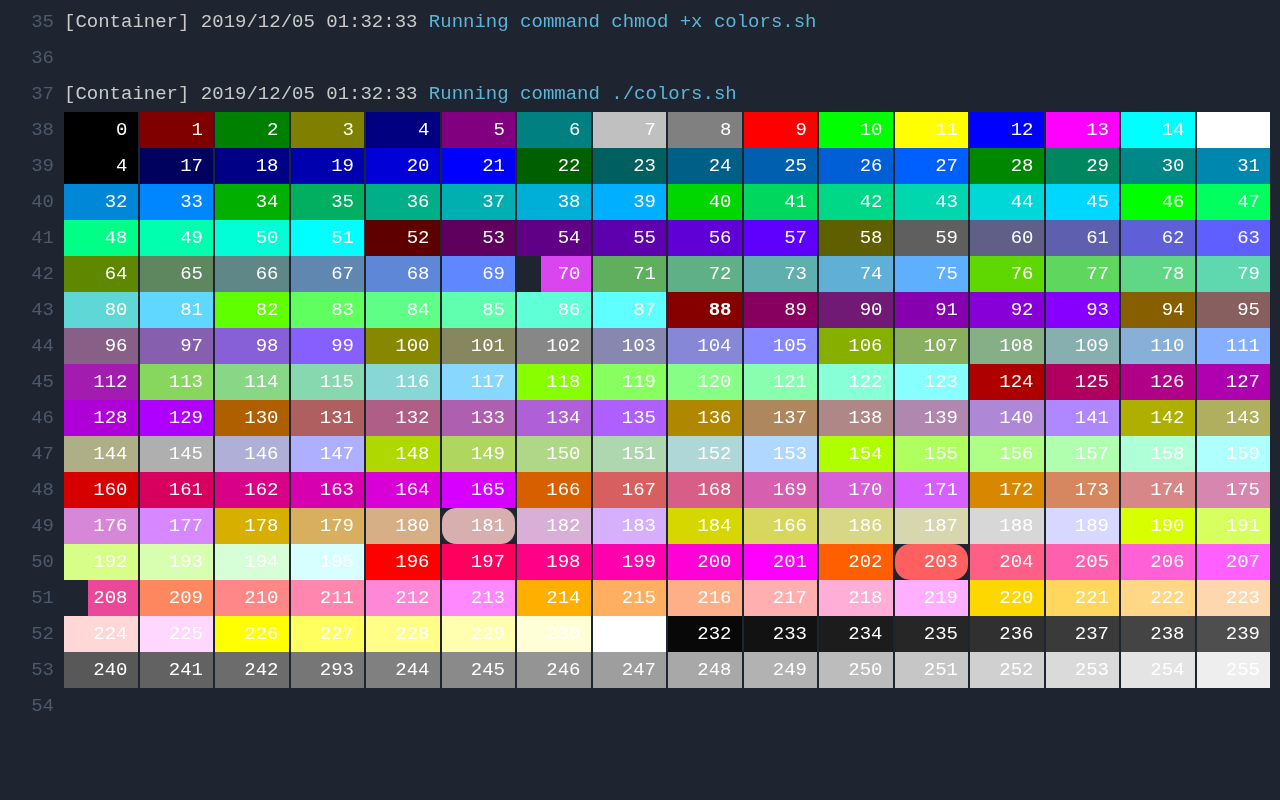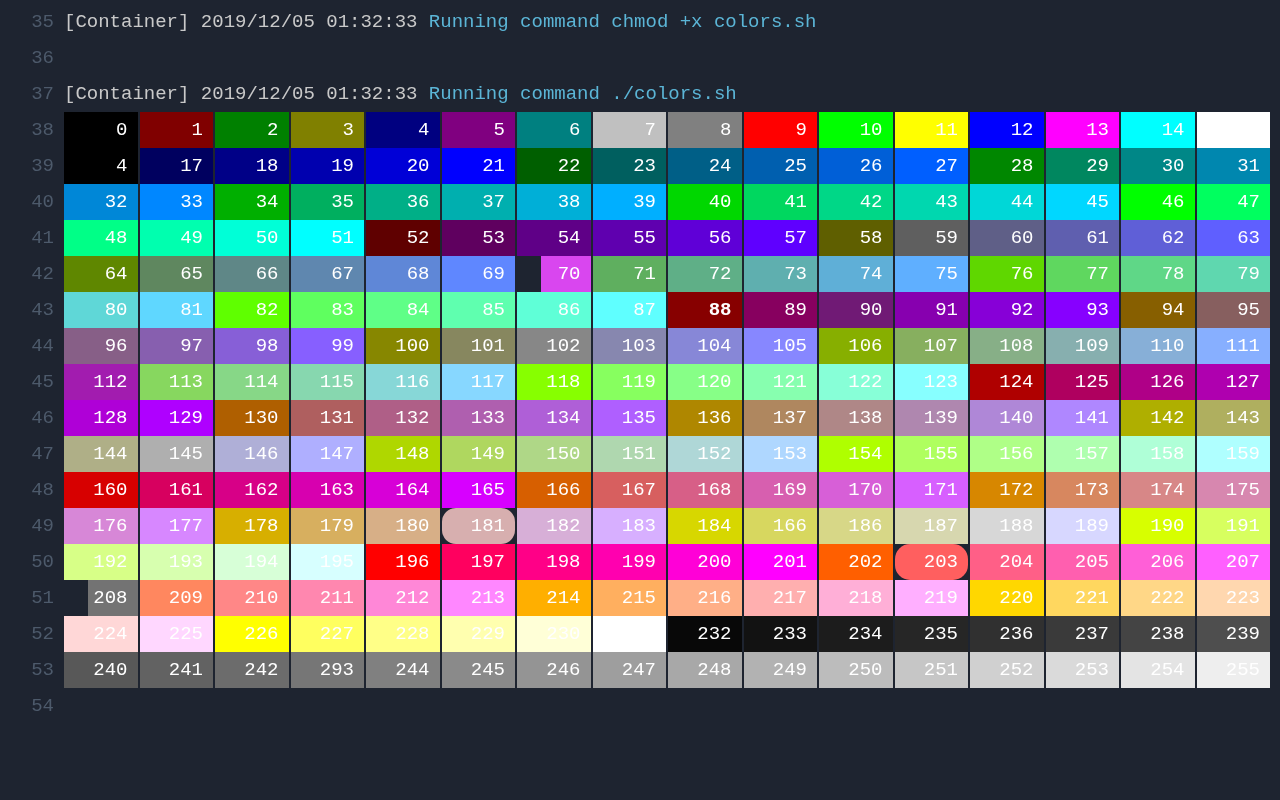--- a/index.html
+++ b/index.html
@@ -297,21 +297,21 @@
         <div class="sw" style="background: rgb(255, 95, 95); border-radius: 15px;">203</div>
         <div class="sw" style="background: rgb(255, 95, 135);">204</div>
         <div class="sw" style="background: rgb(255, 95, 175);">205</div>
         <div class="sw" style="background: rgb(255, 95, 215);">206</div>
         <div class="sw" style="background: rgb(255, 95, 255);">207</div>
       </div>
     </div>
     <div class="line">
       <div class="gutter">51</div>
       <div class="swatches">
-        <div class="sw" style="background: #737373; margin-left: 24px;">208</div>
+        <div class="sw" style="background: #ec4899; margin-left: 24px;">208</div>
         <div class="sw" style="background: rgb(255, 135, 95);">209</div>
         <div class="sw" style="background: rgb(255, 135, 135);">210</div>
         <div class="sw" style="background: rgb(255, 135, 175);">211</div>
         <div class="sw" style="background: rgb(255, 135, 215);">212</div>
         <div class="sw" style="background: rgb(255, 135, 255);">213</div>
         <div class="sw" style="background: rgb(255, 175, 0);">214</div>
         <div class="sw" style="background: rgb(255, 175, 95);">215</div>
         <div class="sw" style="background: rgb(255, 175, 135);">216</div>
         <div class="sw" style="background: rgb(255, 175, 175);">217</div>
         <div class="sw" style="background: rgb(255, 175, 215);">218</div>

